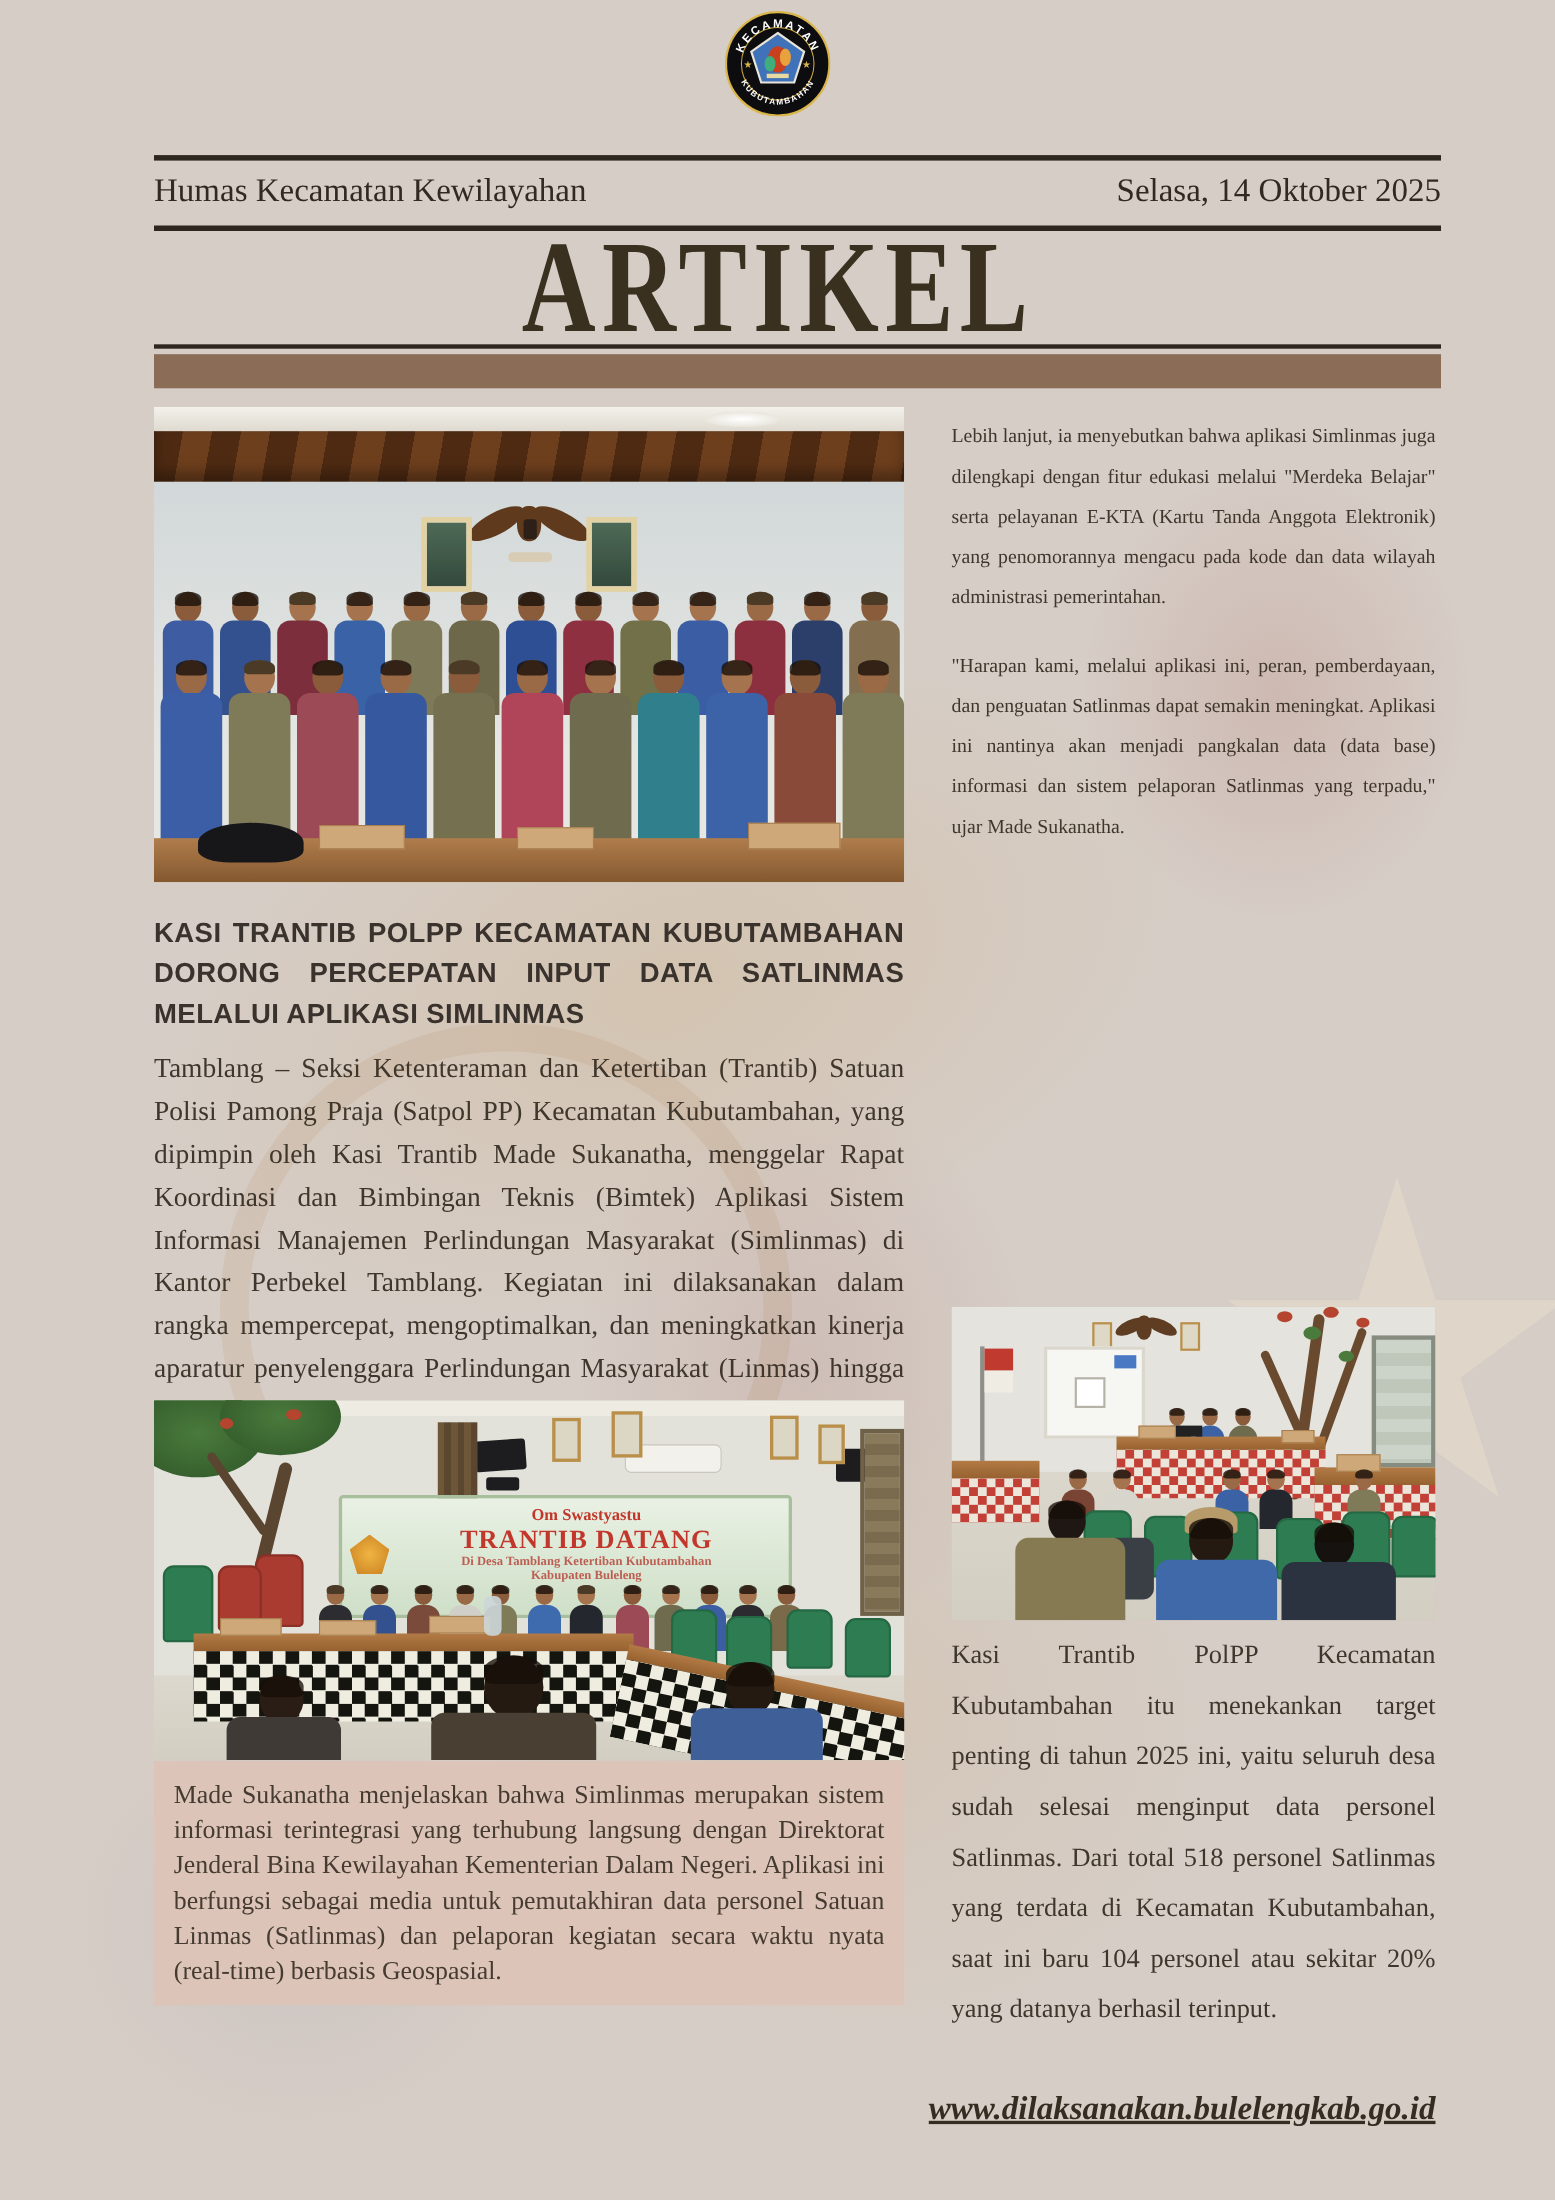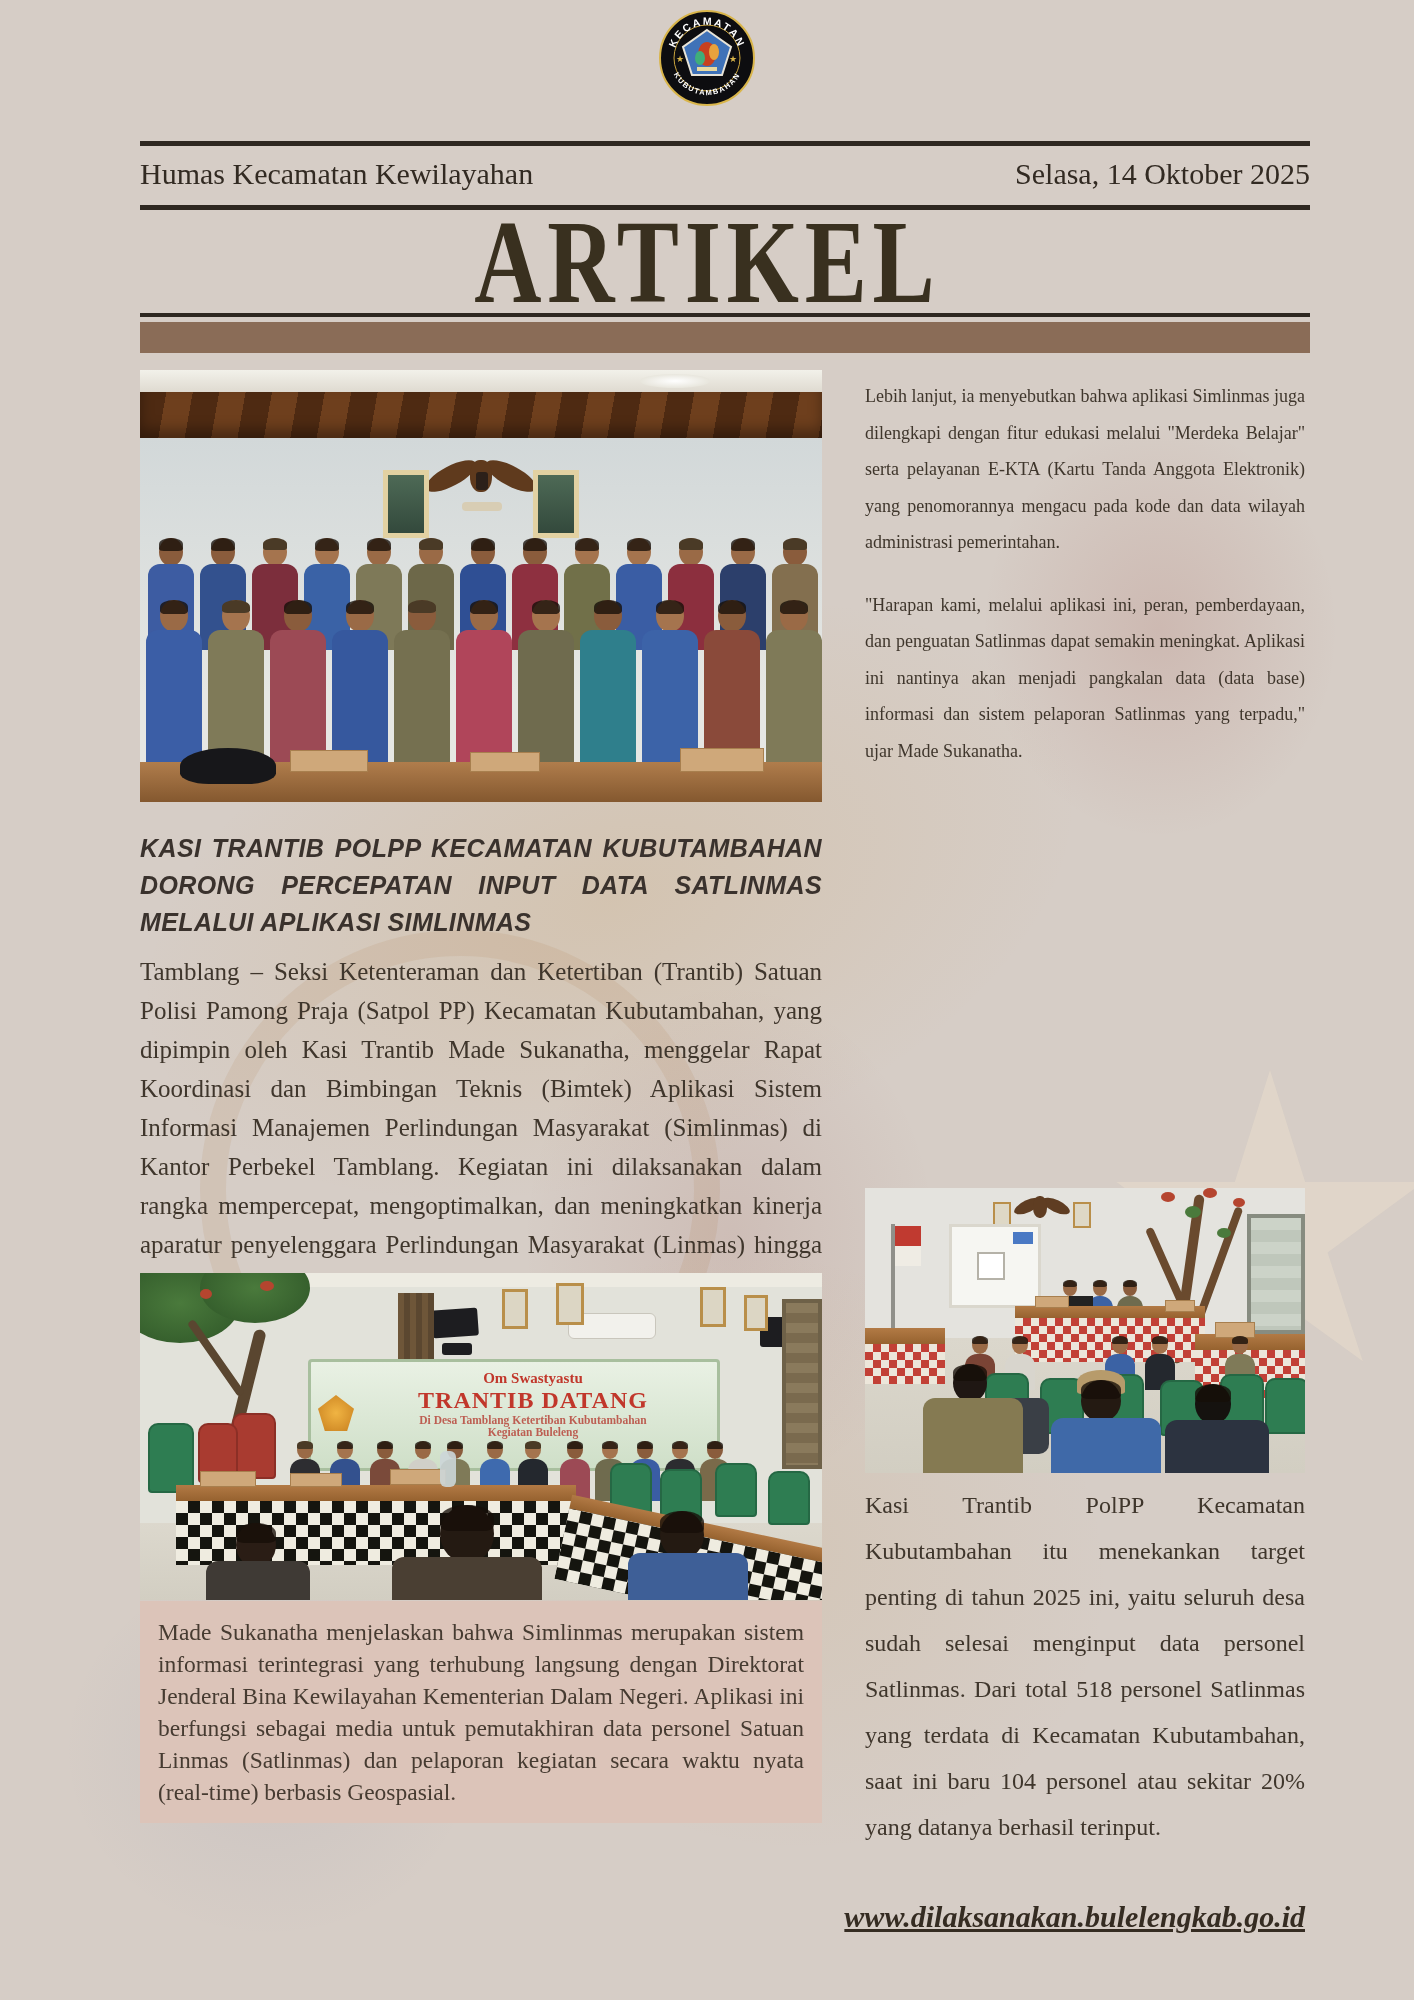--- a/index.html
+++ b/index.html
@@ -26,21 +26,21 @@
   .rule{left:140px;width:1170px;background:var(--rule);}
   .rule-1{top:141px;height:5px;}
   .rule-2{top:205px;height:5px;}
   .rule-3{top:313px;height:4px;}
   .mast-row{left:140px;top:146px;width:1170px;height:56px;display:flex;align-items:center;justify-content:space-between;font-size:30px;color:#322a22;}
   .title{left:0;top:206px;width:1414px;height:112px;display:flex;align-items:center;justify-content:center;}
   .title span{display:inline-block;font-size:98px;font-weight:bold;letter-spacing:6px;color:#39301f;transform:scale(.95,1.22);font-family:"Liberation Serif",serif;}
   .brownbar{left:140px;top:322px;width:1170px;height:31px;background:var(--bar);}
 
   
-  .headline{left:140px;top:830px;width:682px;font-family:"Liberation Sans",sans-serif;font-weight:bold;font-style:italic;font-size:25px;line-height:37px;letter-spacing:.4px;color:#3a322d;text-align:justify;}
+  .headline{left:140px;top:830px;width:682px;font-family:"Liberation Sans",sans-serif;font-weight:bold;font-size:25px;line-height:37px;letter-spacing:.4px;color:#3a322d;text-align:justify;}
   .bodytxt{font-size:25px;line-height:39px;text-align:justify;color:var(--ink);}
   .introp{left:140px;top:952px;width:682px;}
   .panel{left:140px;top:1601px;width:682px;background:var(--panel);padding:15px 18px;font-size:23.5px;line-height:32px;text-align:justify;color:#463b31;}
   .rcol{left:865px;top:378px;width:440px;}
   .rcol p{font-size:18px;line-height:36.5px;text-align:justify;margin-bottom:26px;color:var(--ink);}
   .p4{left:865px;top:1482px;width:440px;font-size:24px;line-height:46px;text-align:justify;color:var(--ink);}
   .footer{left:0;top:1900px;width:1305px;text-align:right;font-size:30px;font-weight:bold;font-style:italic;text-decoration:underline;color:#352c22;}
 
   
   .photo{position:absolute;overflow:hidden;background:#cfcac0;}
@@ -234,21 +234,21 @@
     <div class="ph2-frame" style="left:362px;top:16px;width:26px;height:40px;"></div>
     <div class="ph2-frame" style="left:416px;top:10px;width:28px;height:42px;"></div>
     <div class="ph2-frame" style="left:560px;top:14px;width:26px;height:40px;"></div>
     <div class="ph2-frame" style="left:604px;top:22px;width:24px;height:36px;"></div>
     <div class="curtain"></div>
     <div class="ph2-window"></div>
     <div class="banner">
       <span class="b1">Om Swastyastu</span>
       <span class="b2">TRANTIB DATANG</span>
       <span class="b3">Di Desa Tamblang Ketertiban Kubutambahan</span>
-      <span class="b4">Kegiatan Buleleng</span>
+      <span class="b4">Kabupaten Buleleng</span>
     </div>
     <div class="banner-logo"></div>
     <div class="foliage" style="left:-20px;top:-10px;width:120px;height:80px;"></div>
     <div class="foliage" style="left:60px;top:-20px;width:110px;height:70px;"></div>
     <div class="flower" style="left:120px;top:8px;width:14px;height:10px;"></div>
     <div class="flower" style="left:60px;top:16px;width:12px;height:10px;"></div>
     <div class="trunk" style="left:92px;top:54px;width:12px;height:190px;transform:rotate(14deg);"></div>
     <div class="trunk" style="left:72px;top:40px;width:8px;height:90px;transform:rotate(-35deg);"></div>
     <div class="chair red" style="left:92px;top:140px;width:44px;height:66px;"></div>
     <div class="chair red" style="left:58px;top:150px;width:40px;height:60px;"></div>

